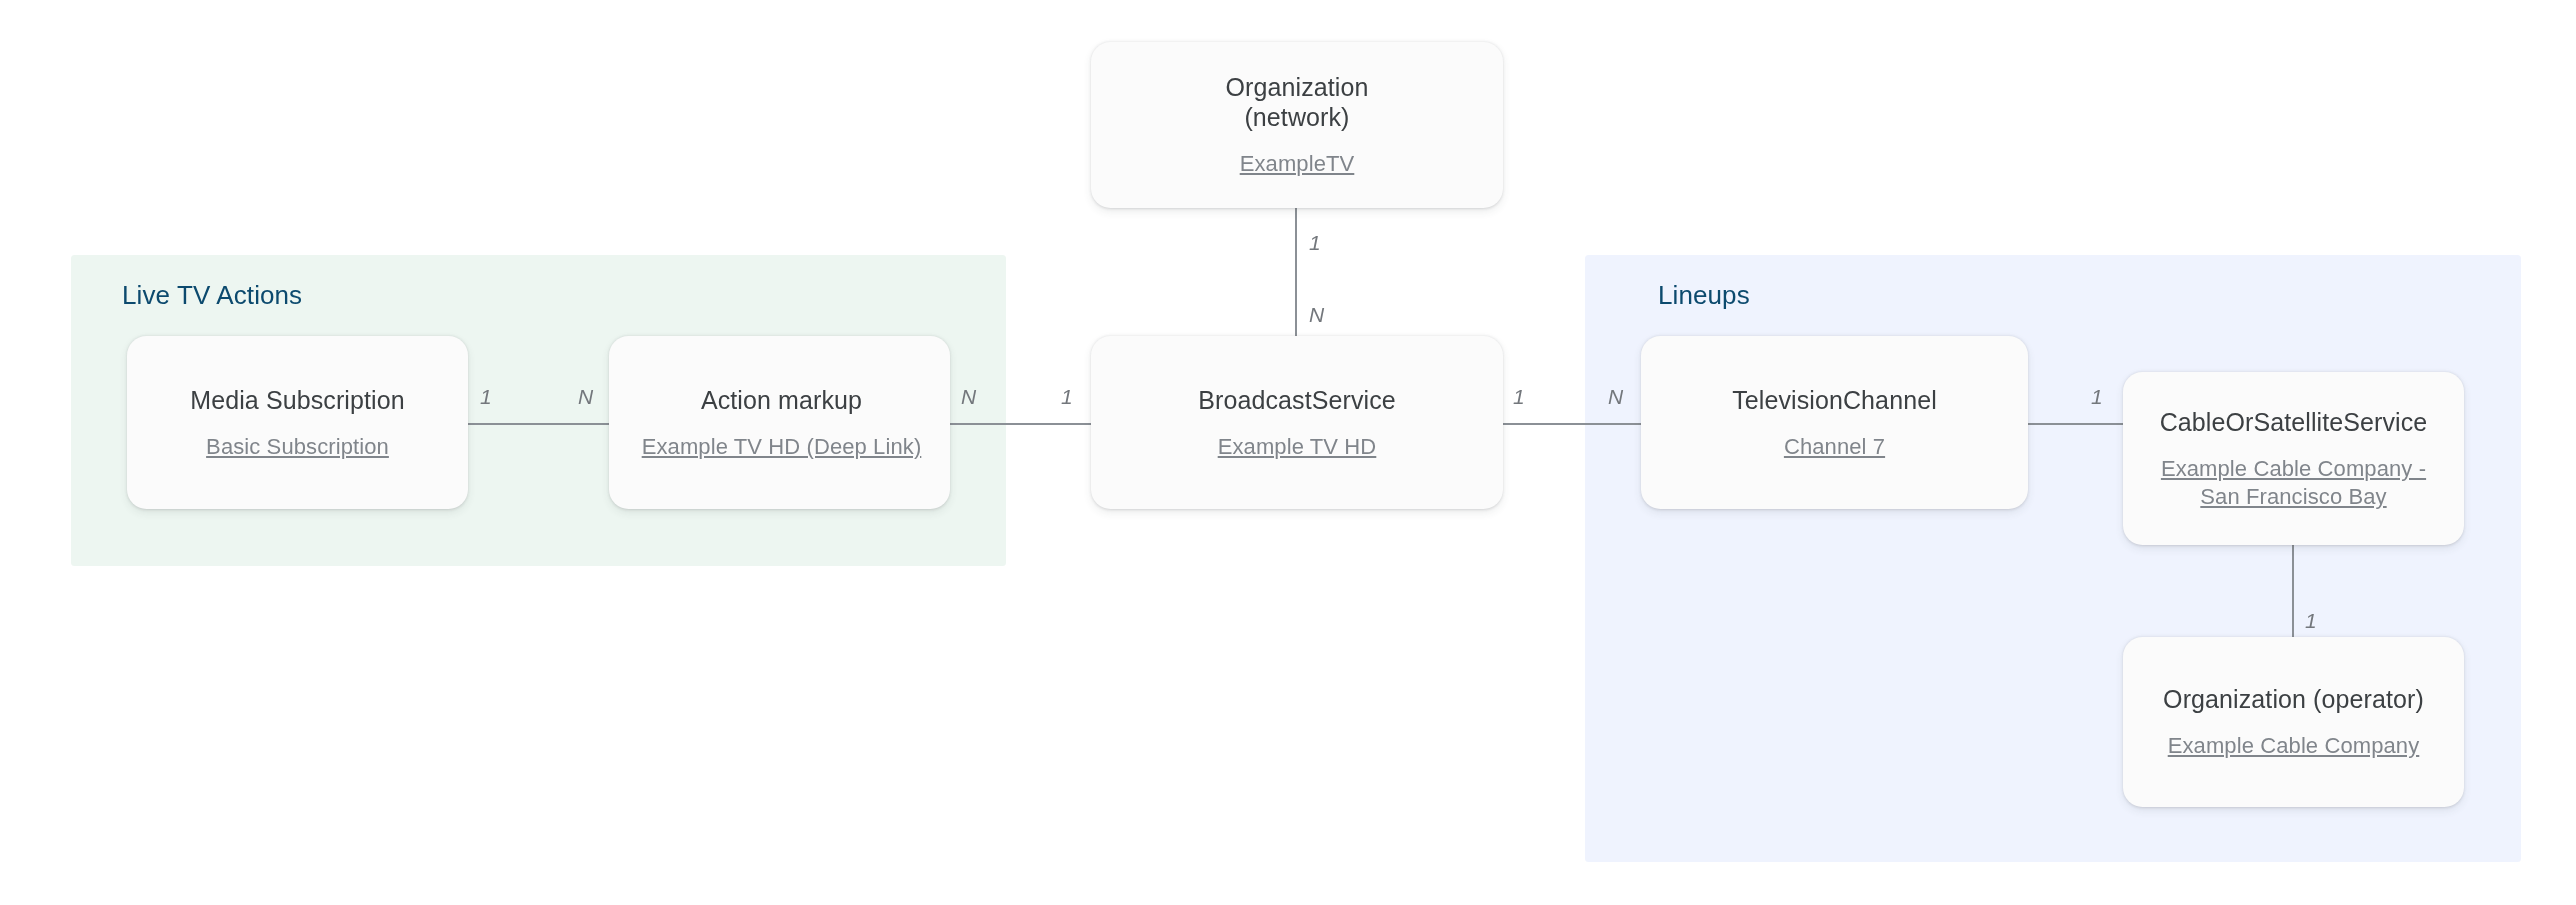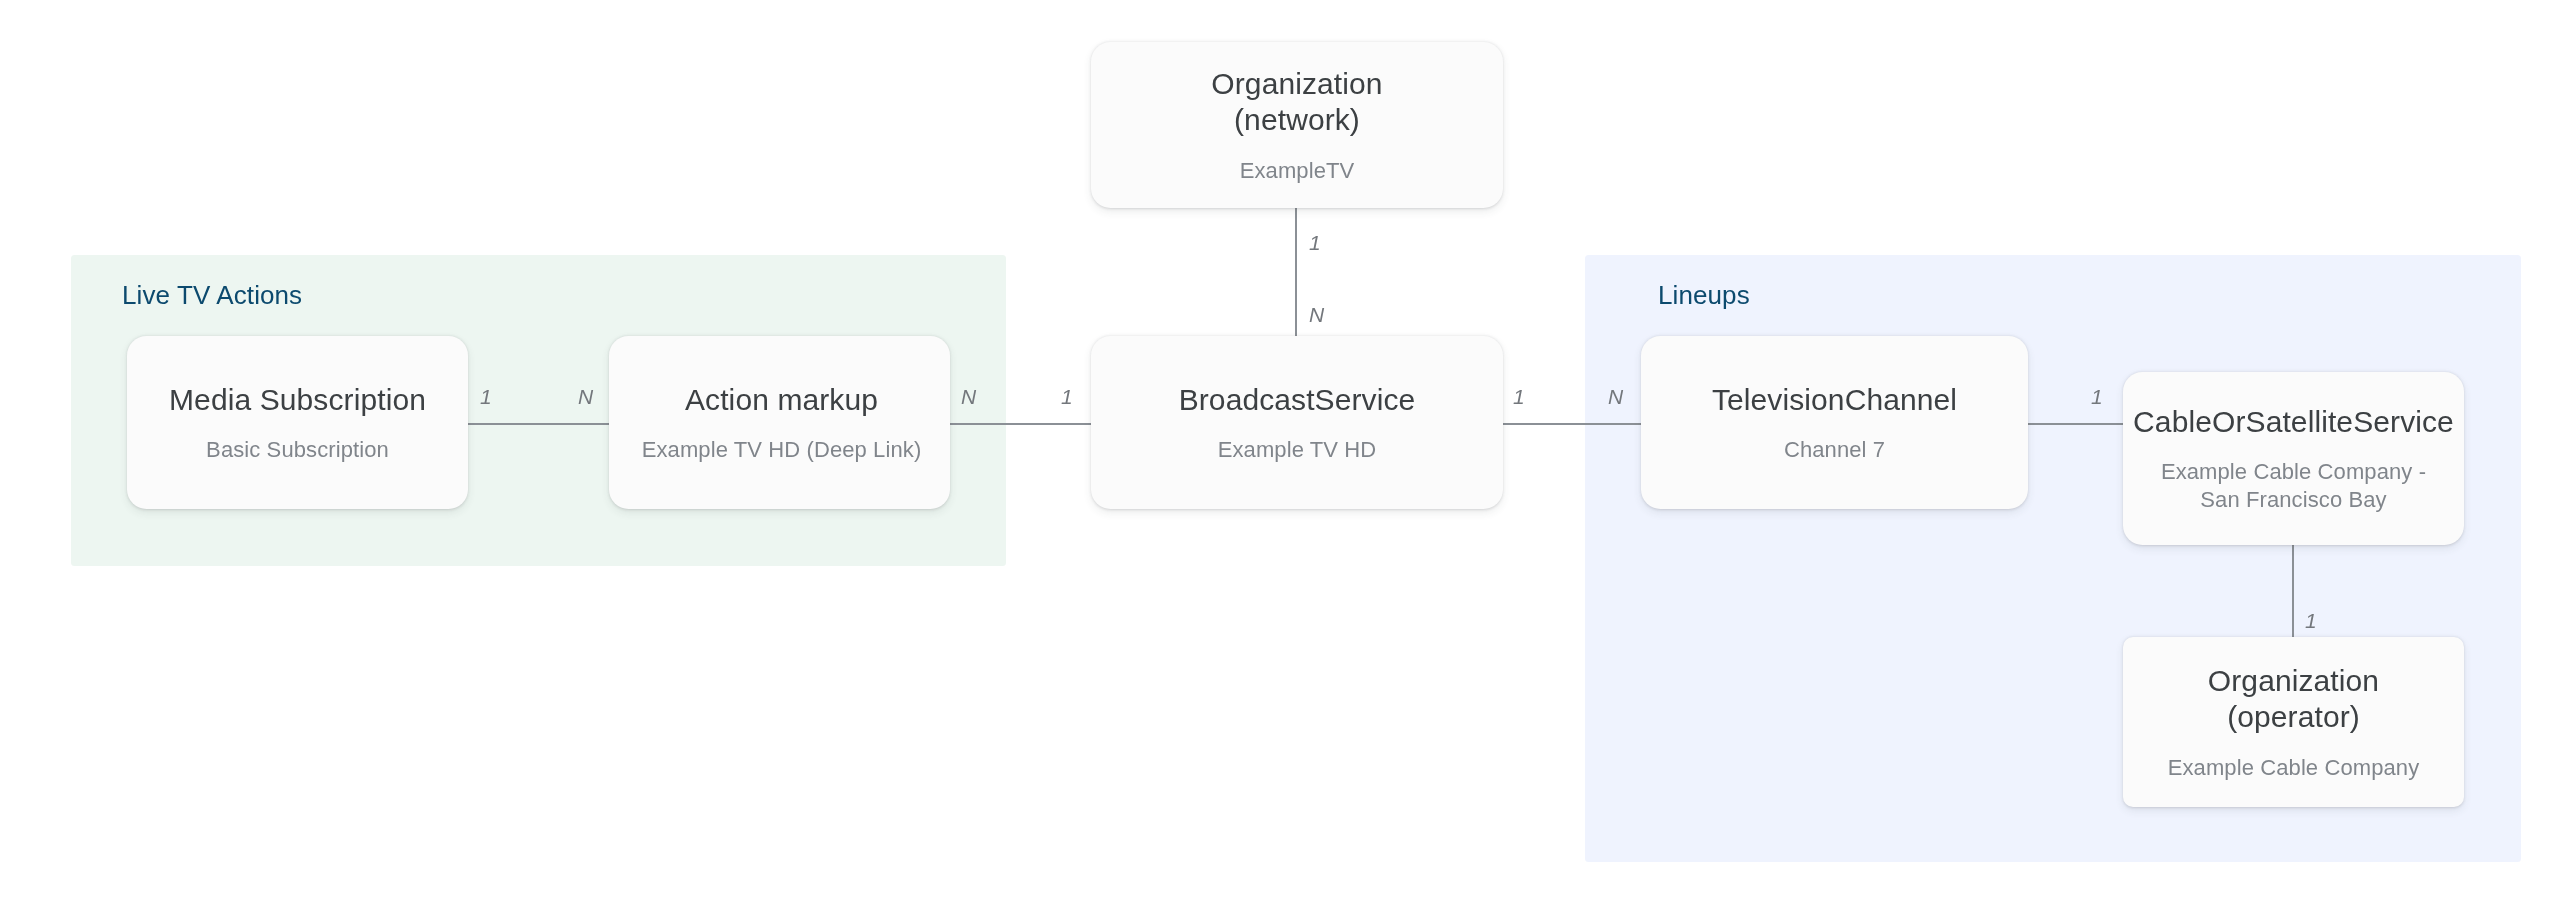--- a/index.html
+++ b/index.html
@@ -81,43 +81,44 @@
                 0 3.5px 8.8px rgba(60,64,67,0.09);
     display: flex;
     flex-direction: column;
     align-items: center;
     justify-content: center;
     box-sizing: border-box;
     padding: 8.8px 21px;
     text-align: center;
   }
   .node-title {
-    font-size: 30px;
+    font-size: 25px;
     color: #3c4043;
     line-height: 1.22;
     letter-spacing: 0.1px;
     white-space: pre-line;
   }
   .node-sub {
     margin-top: 17.7px;
     font-size: 22px;
     color: #80858b;
     line-height: 1.26;
     letter-spacing: 0.1px;
     white-space: pre-line;
+    text-decoration: underline;
   }
 
   
   #node-org-network       { left: 1091px; top: 42px;  width: 412px; height: 166px; }
   #node-media-sub         { left: 127px;  top: 336px; width: 341px; height: 173px; }
   #node-action-markup     { left: 609px;  top: 336px; width: 341px; height: 173px; padding-left: 25px; }
   #node-broadcast-service { left: 1091px; top: 336px; width: 412px; height: 173px; }
   #node-tv-channel        { left: 1641px; top: 336px; width: 387px; height: 173px; }
   #node-cable-service     { left: 2123px; top: 336px; width: 341px; height: 173px; margin-top: 36px; }
-  #node-org-operator      { left: 2123px; top: 637px; width: 341px; height: 170px; border-radius: 10px; }
+  #node-org-operator      { left: 2123px; top: 637px; width: 341px; height: 170px; }
 </style>
 </head>
 <body>
 
 <div id="stage">
 
   <div class="panel" id="panel-live"></div>
   <div class="panel" id="panel-lineups"></div>
 
   <div class="panel-title" id="title-live">Live TV Actions</div>

